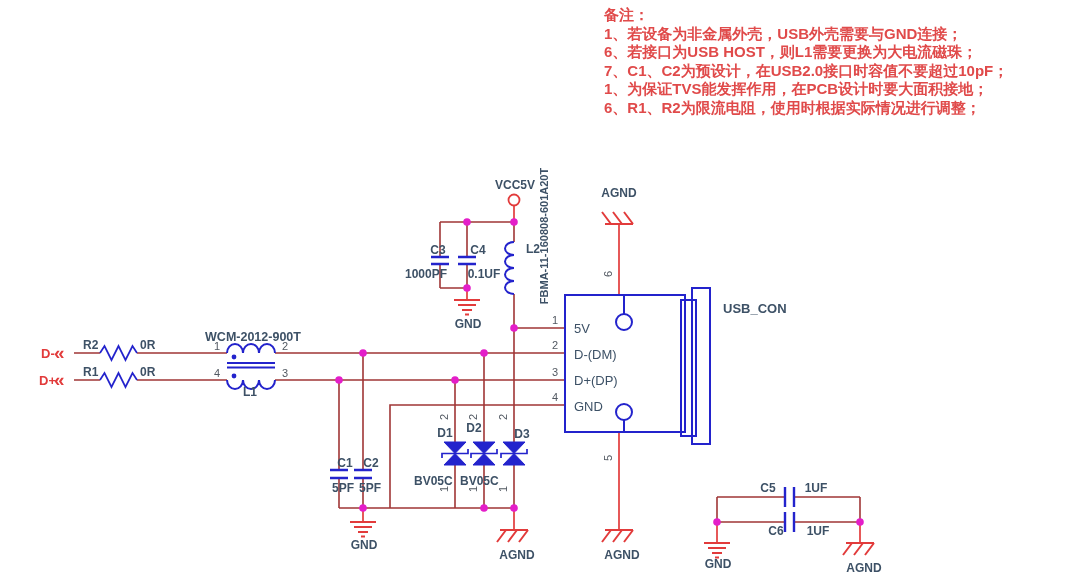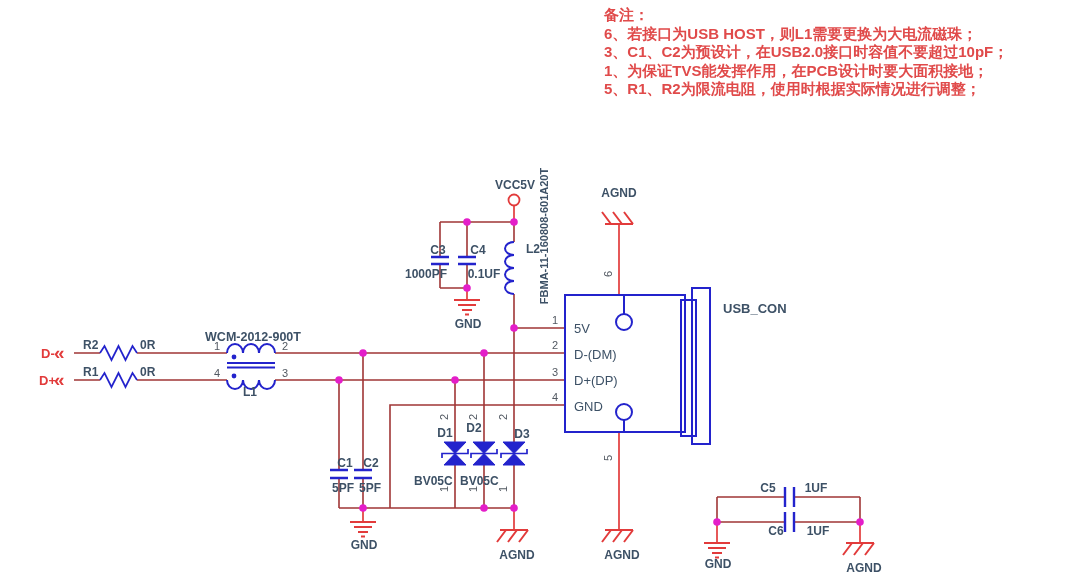--- a/index.html
+++ b/index.html
@@ -24,24 +24,25 @@
   .plate{stroke:#2323cc;stroke-width:2.4;fill:none;}
   .jdot{fill:#e41ec9;}
 </style>
 </head>
 <body>
 
 <div class="canvas">
 
   <div class="notes">
     <div>备注：</div>
+    <div>1、若设备为非金属外壳，USB外壳需要与GND连接；</div>
     <div>6、若接口为USB HOST，则L1需要更换为大电流磁珠；</div>
-    <div>3、C1、C2为预设计，在USB2.0接口时容值不要超过10pF；</div>
+    <div>7、C1、C2为预设计，在USB2.0接口时容值不要超过10pF；</div>
     <div>1、为保证TVS能发挥作用，在PCB设计时要大面积接地；</div>
-    <div>5、R1、R2为限流电阻，使用时根据实际情况进行调整；</div>
+    <div>6、R1、R2为限流电阻，使用时根据实际情况进行调整；</div>
   </div>
 
   <svg class="schem" width="1080" height="581" viewBox="0 0 1080 581">
 
     <g>
 
       <path class="wire" d="M37,353 H63 M100,353 H190 M238,353 H528"></path>
 
       <path class="wire" d="M37,380 H63 M100,380 H190 M238,380 H528"></path>
 

